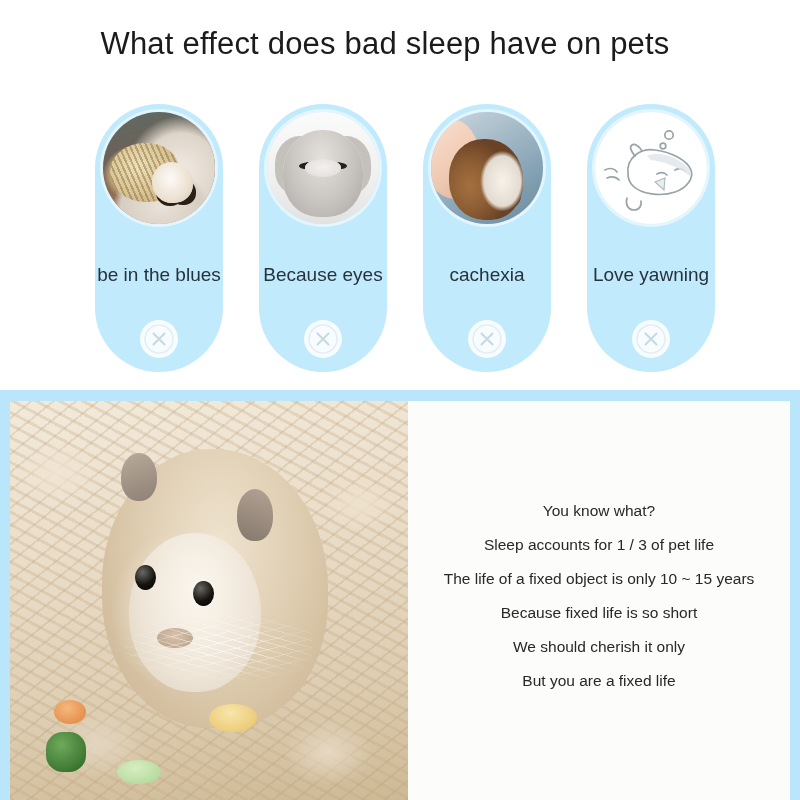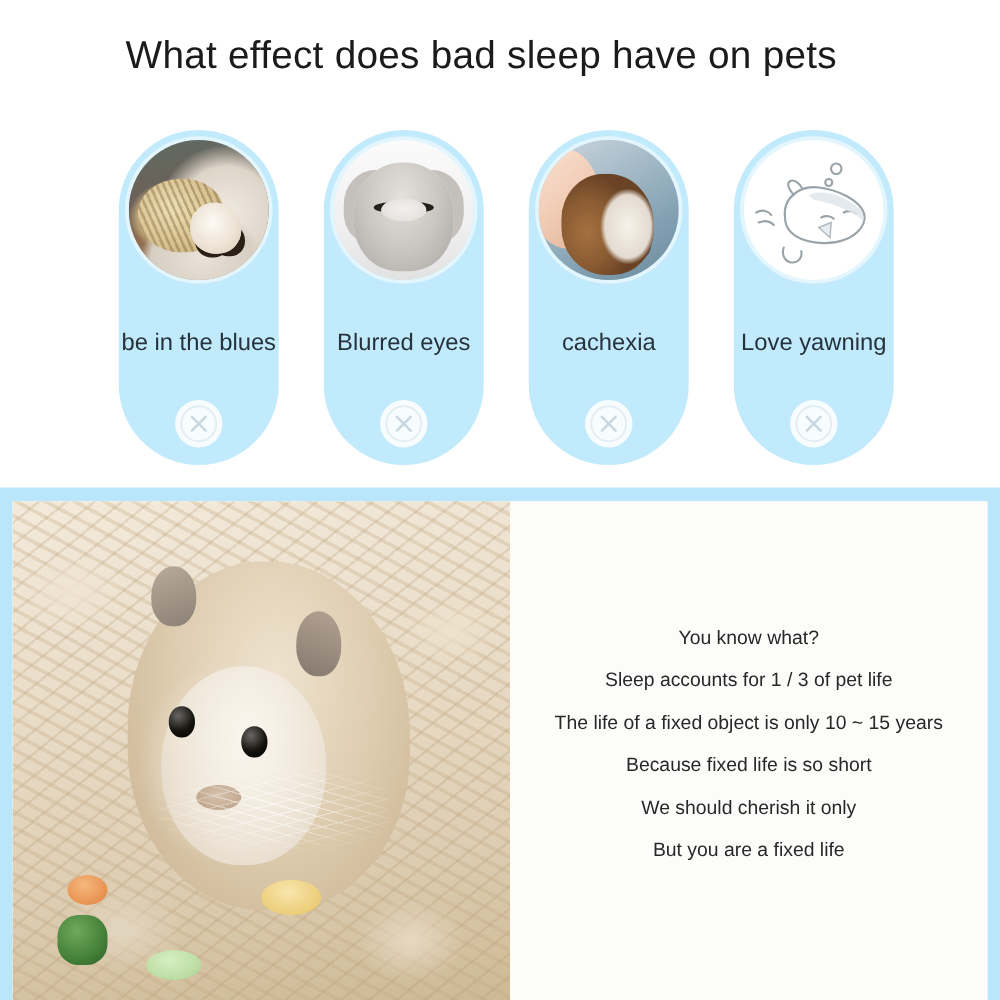--- a/index.html
+++ b/index.html
@@ -302,21 +302,21 @@
           <circle cx="19" cy="19" r="14" fill="none" stroke="#e4eef2" stroke-width="1.6"></circle>
           <path d="M13.5 13.5 L24.5 24.5 M24.5 13.5 L13.5 24.5" stroke="#c9d8e0" stroke-width="2" stroke-linecap="round" fill="none"></path>
         </svg>
       </div>
     </div>
 
     <div class="pet-card">
       <div class="card-photo">
         <div class="scene s-chinchilla"></div>
       </div>
-      <div class="card-label">Blurred eyes</div>
+      <div class="card-label">Because eyes</div>
       <div class="card-badge">
         <svg viewBox="0 0 38 38" aria-hidden="true">
           <circle cx="19" cy="19" r="14" fill="none" stroke="#e4eef2" stroke-width="1.6"></circle>
           <path d="M13.5 13.5 L24.5 24.5 M24.5 13.5 L13.5 24.5" stroke="#c9d8e0" stroke-width="2" stroke-linecap="round" fill="none"></path>
         </svg>
       </div>
     </div>
 
     <div class="pet-card">
       <div class="card-photo">

